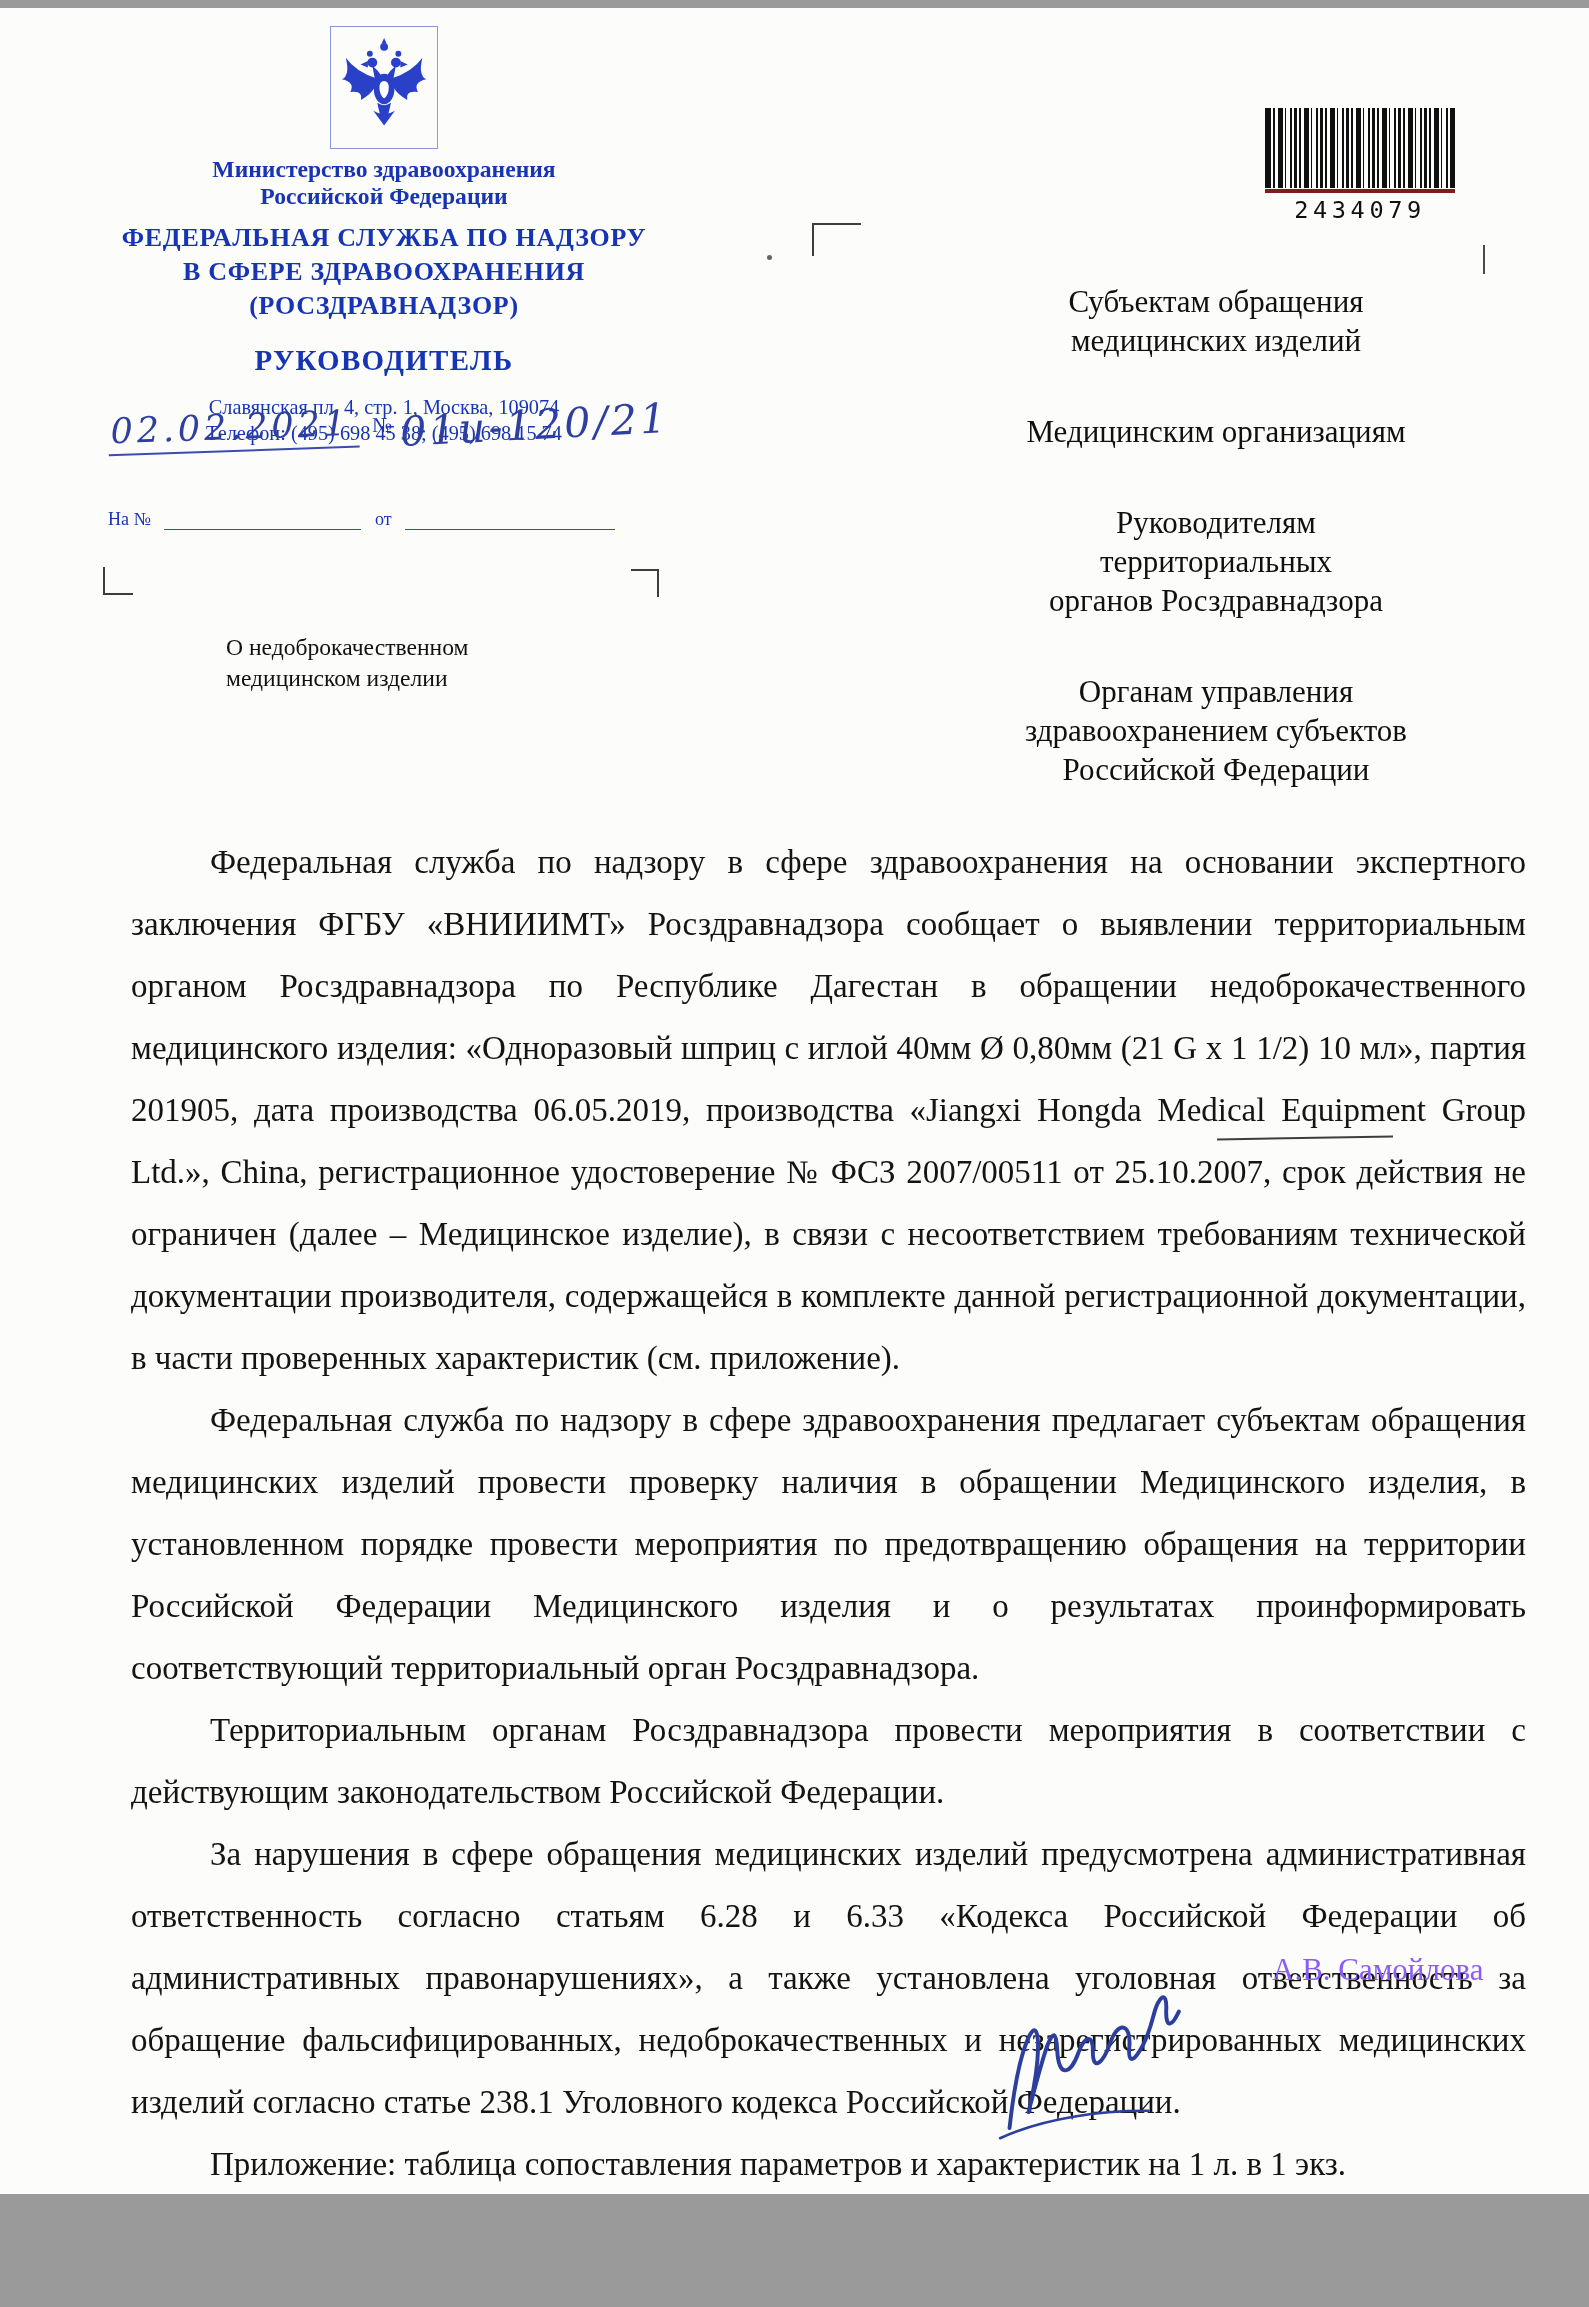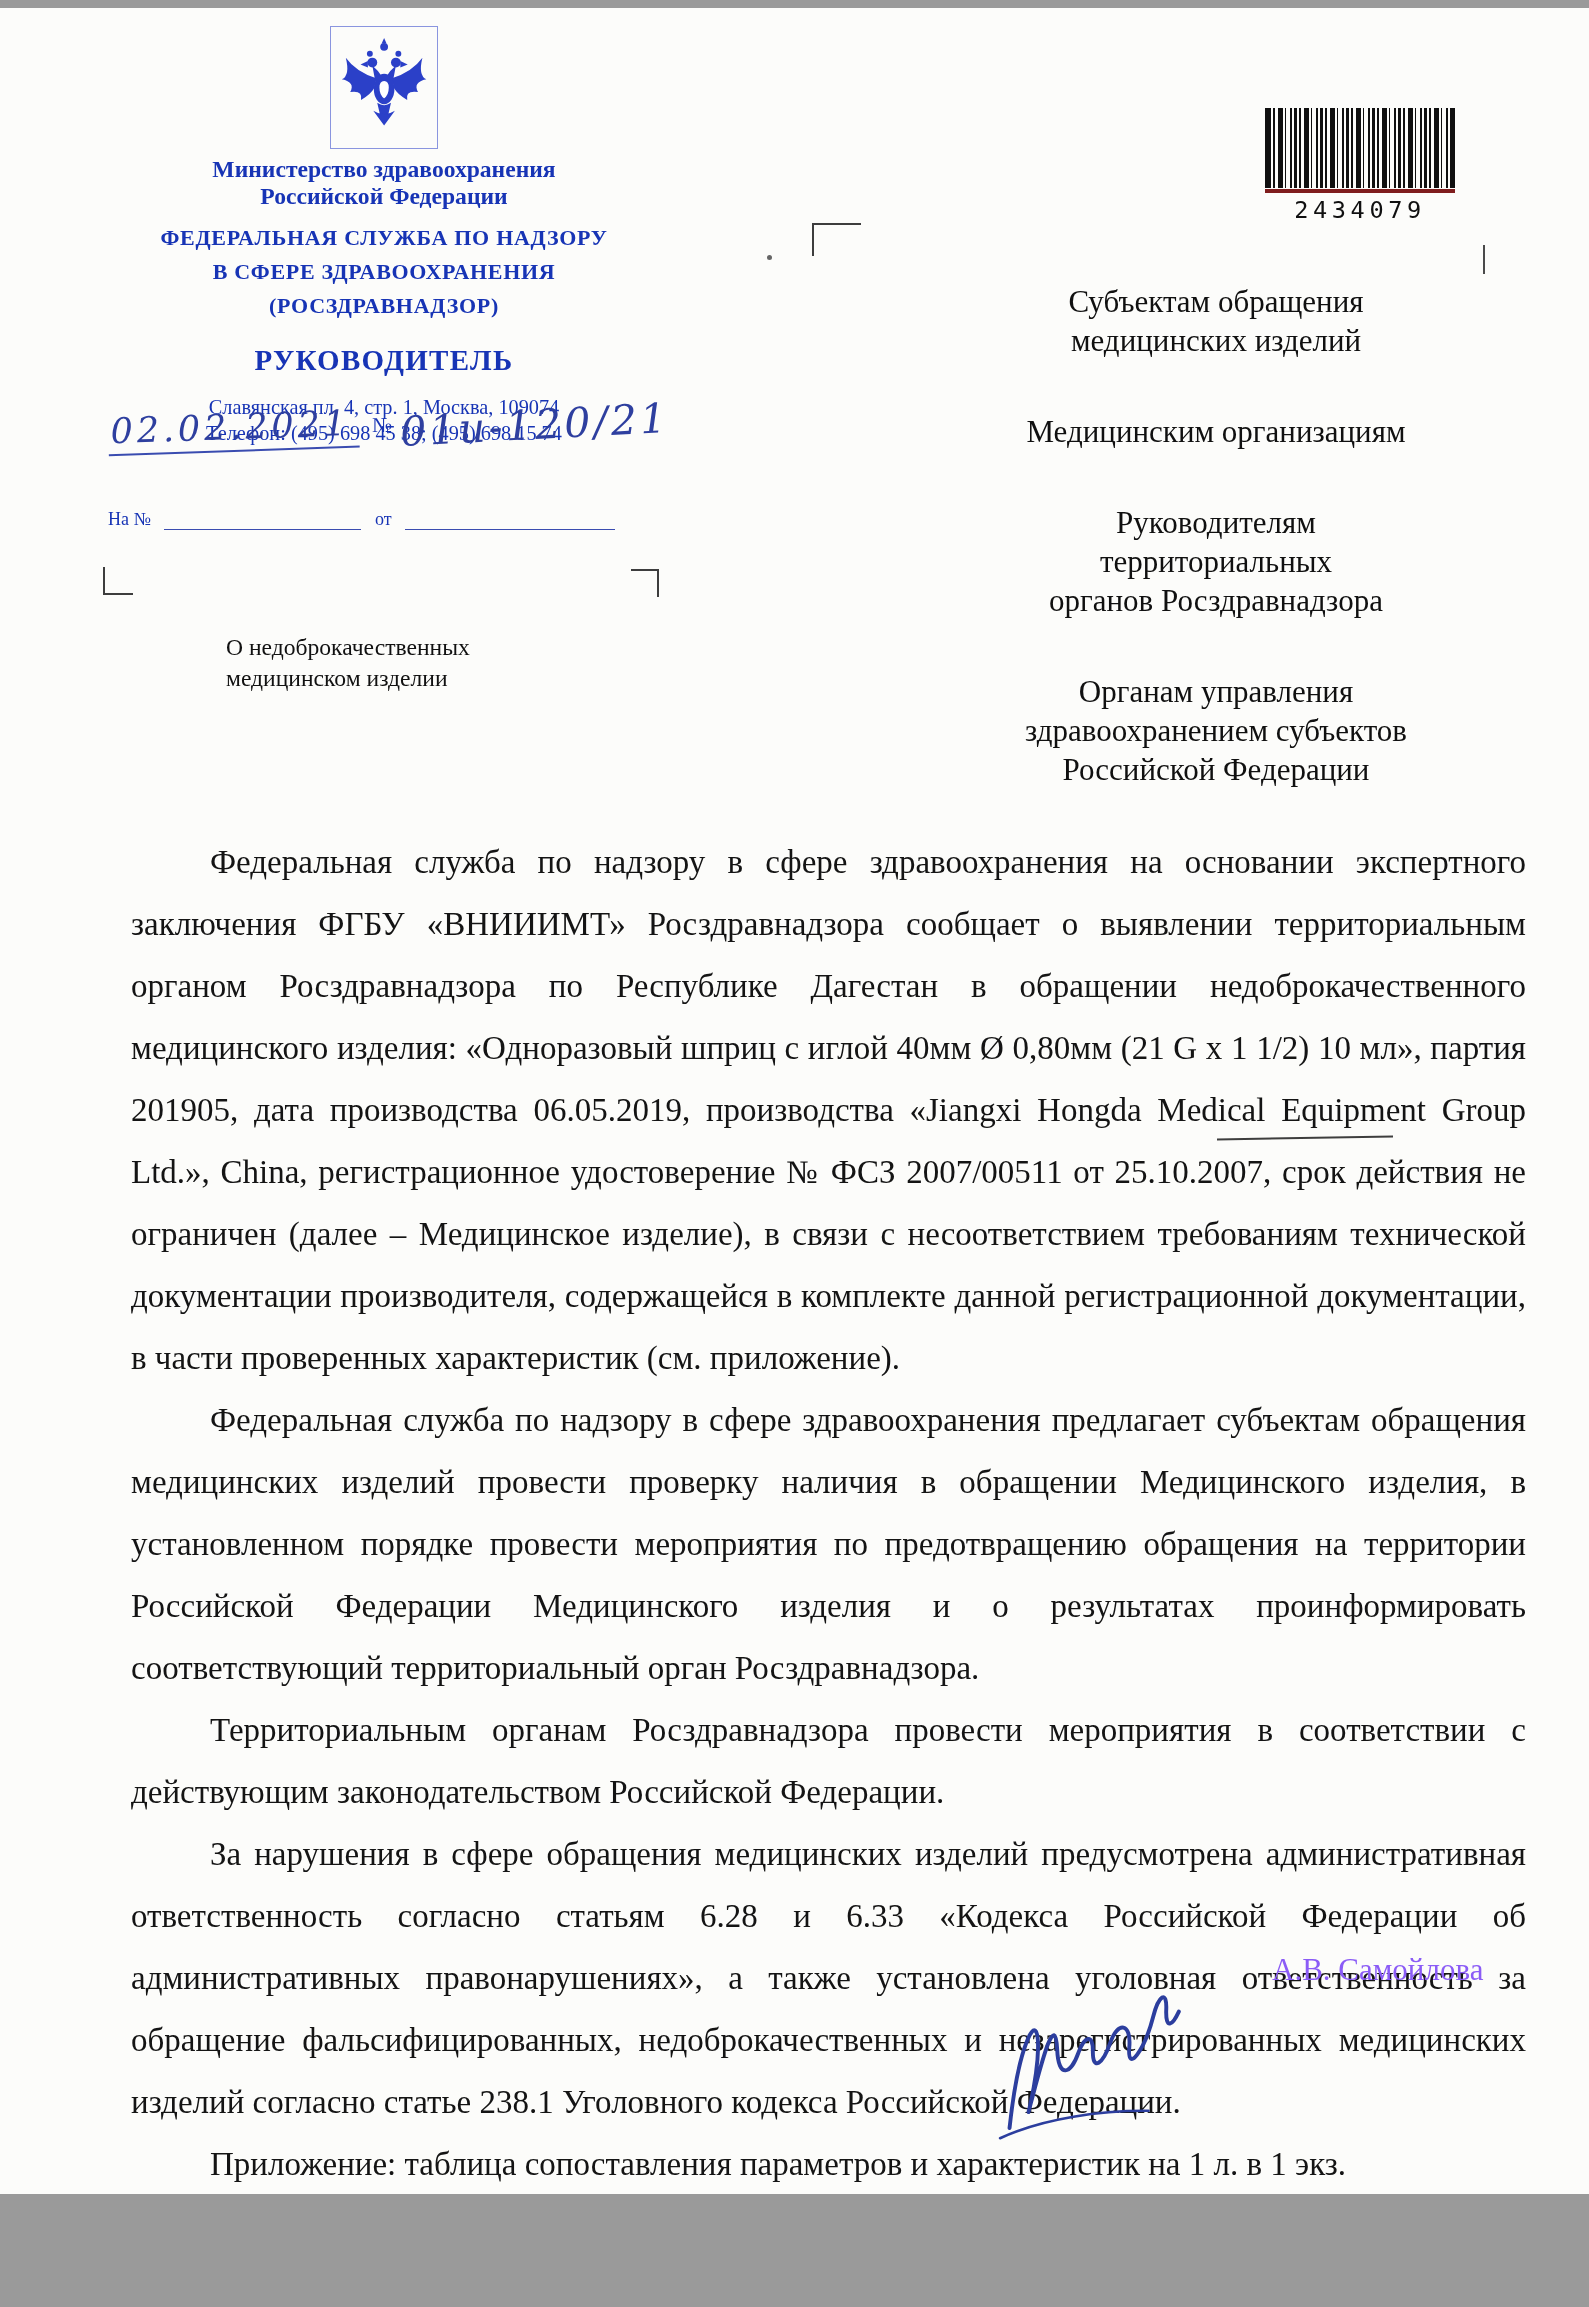--- a/index.html
+++ b/index.html
@@ -26,21 +26,21 @@
     padding:3.9px;
   }
   .emblem-box svg { width:100%; height:100%; }
   .ministry {
     margin-top:6.6px;
     font-size:23.6px; font-weight:bold; line-height:27.5px;
     white-space:pre-line;
   }
   .service {
     margin-top:10.5px;
-    font-size:22px; font-weight:bold; line-height:34px;
+    font-size:26px; font-weight:bold; line-height:34px;
     white-space:pre-line; letter-spacing:0.7px;
   }
   .role {
     margin-top:21px;
     font-size:29px; font-weight:bold; letter-spacing:1.3px;
   }
   .contact { margin-top:17px; font-size:20.3px; line-height:26px; }
   .contact div { white-space:nowrap; }
 
   
@@ -185,21 +185,21 @@
     <span class="hand hand-number">01и-120/21</span>
   </div>
 
   <div class="naref-row">
     <span>На №</span>
     <span class="fill-line" style="width:197px"></span>
     <span>от</span>
     <span class="fill-line" style="width:210px"></span>
   </div>
 
-  <div class="subject">О недоброкачественных
+  <div class="subject">О недоброкачественном
 медицинском изделии</div>
 
   <div class="barcode">
     <div class="barcode-bars"></div>
     <div class="barcode-number">2434079</div>
   </div>
 
   <div class="addressees">
     <div class="addressee">Субъектам обращения
 медицинских изделий</div>

